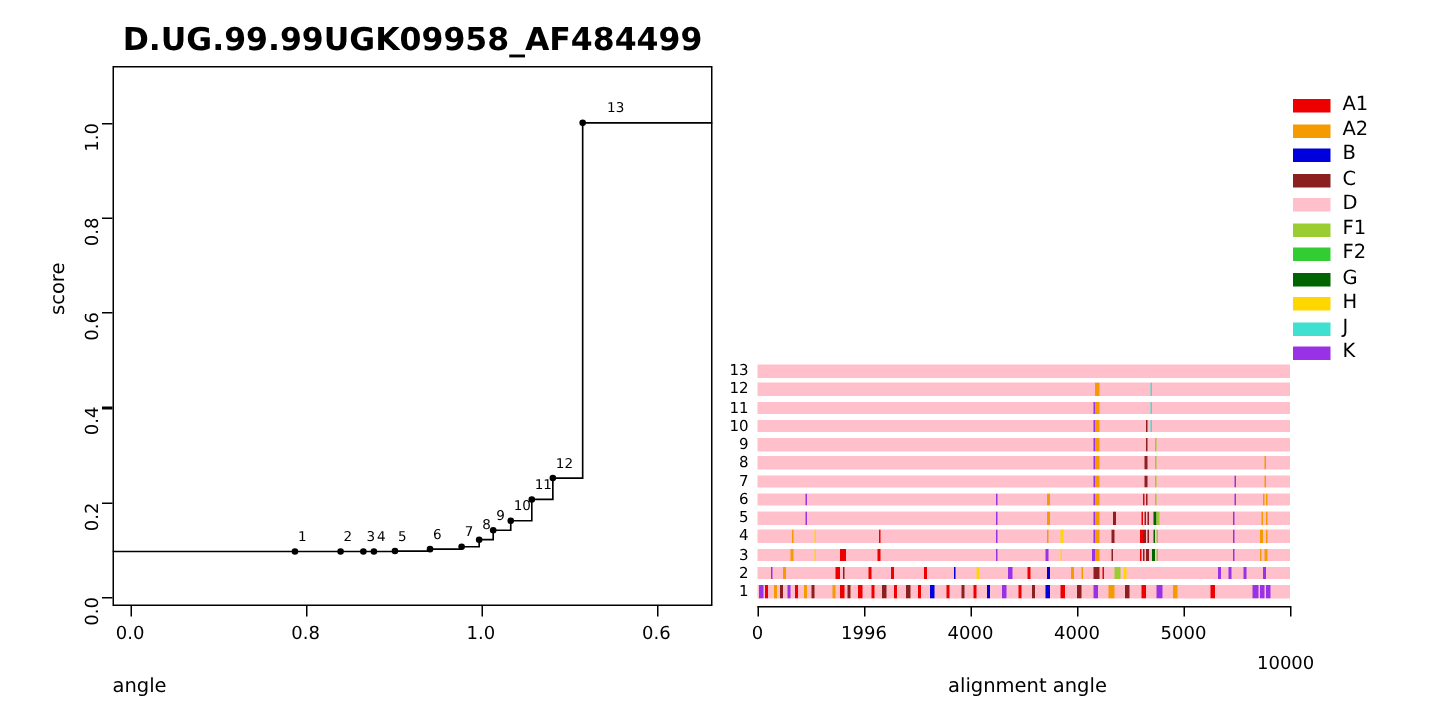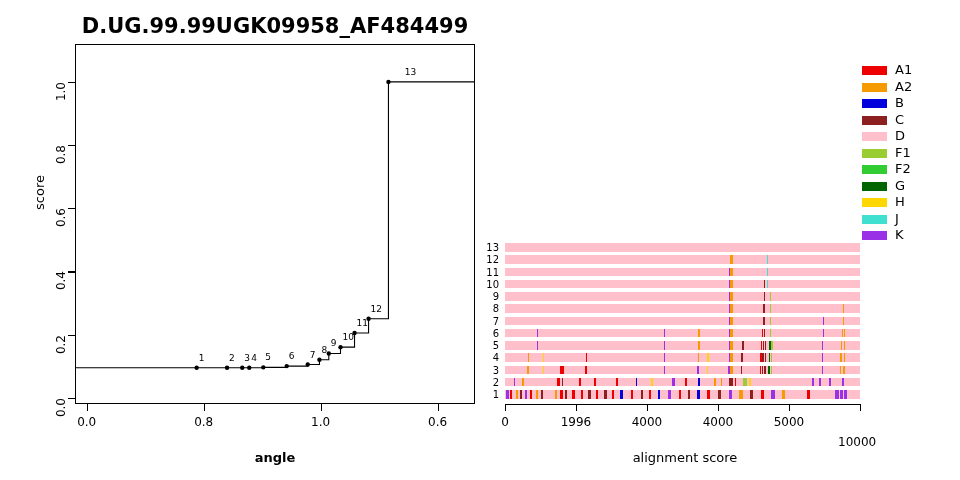--- a/index.html
+++ b/index.html
@@ -7,21 +7,21 @@
        font-family:"DejaVu Sans","Liberation Sans",sans-serif;color:#000;}
   #root{position:relative;width:960px;height:480px;}
 
   
   #fig-title{
     position:absolute;left:75px;top:14px;width:400px;
     text-align:center;font-size:21px;font-weight:bold;letter-spacing:0px;
     white-space:nowrap;
   }
   .axlab{position:absolute;font-size:13px;white-space:nowrap;}
-  #xlab-left{left:75px;top:450px;width:400px;text-align:center;font-weight:bold;}
+  #xlab-left{left:75px;top:450px;width:400px;}
   #xlab-right{left:505px;top:450px;width:360px;text-align:center;}
   #ylab-left{
     left:-6px;top:185px;width:90px;text-align:center;
     transform:rotate(-90deg);transform-origin:center center;
   }
 
   
   #left-box{
     position:absolute;left:75px;top:44px;width:400px;height:360px;
     border:1.2px solid #000;box-sizing:border-box;background:#fff;
@@ -312,21 +312,21 @@
       <div class="tlab" style="left: 554px; top: 415px; width: 44px; text-align: center;">1996</div>
       <div class="tick-h" style="left: 647px; top: 404px;"></div>
       <div class="tlab" style="left: 625px; top: 415px; width: 44px; text-align: center;">4000</div>
       <div class="tick-h" style="left: 718px; top: 404px;"></div>
       <div class="tlab" style="left: 696px; top: 415px; width: 44px; text-align: center;">4000</div>
       <div class="tick-h" style="left: 789px; top: 404px;"></div>
       <div class="tlab" style="left: 767px; top: 415px; width: 44px; text-align: center;">5000</div>
       <div class="tick-h" style="left: 860px; top: 404px;"></div>
       <div class="tlab" style="left: 838px; top: 415px; width: 44px; text-align: left; margin-top: 20px;">10000</div>
     </div>
-  <div class="axlab" id="xlab-right">alignment score</div>
+  <div class="axlab" id="xlab-right">alignment angle</div>
 
   <div id="legend">
       <div class="lg-row">
         <div class="lg-swatch" style="background: rgb(238, 0, 0);"></div>
         <div class="lg-text">A1</div>
       </div>
       <div class="lg-row">
         <div class="lg-swatch" style="background: rgb(245, 154, 0);"></div>
         <div class="lg-text">A2</div>
       </div>

